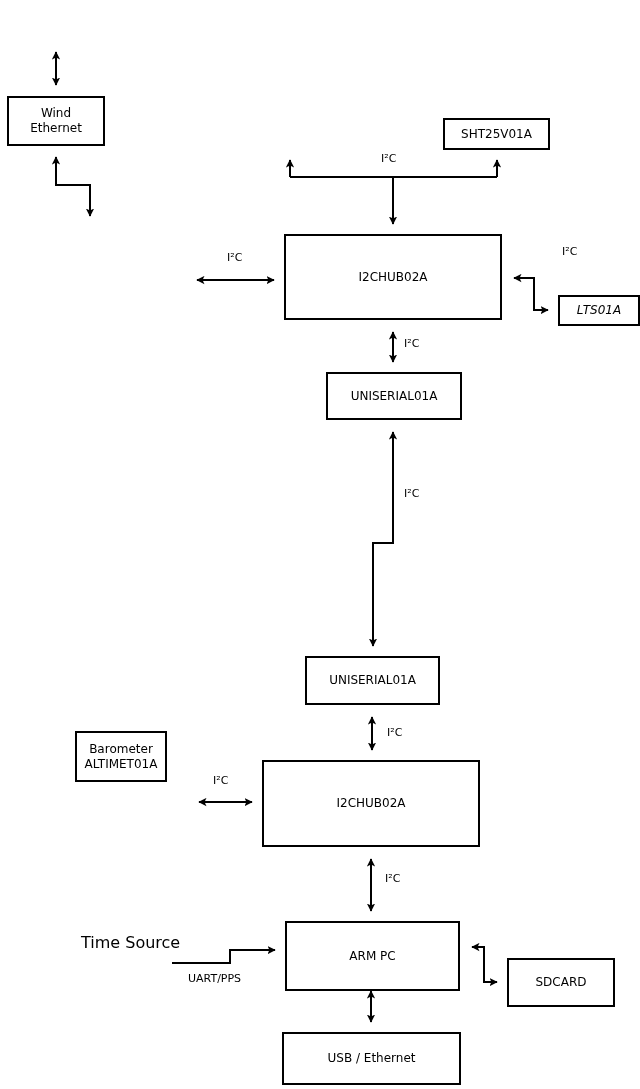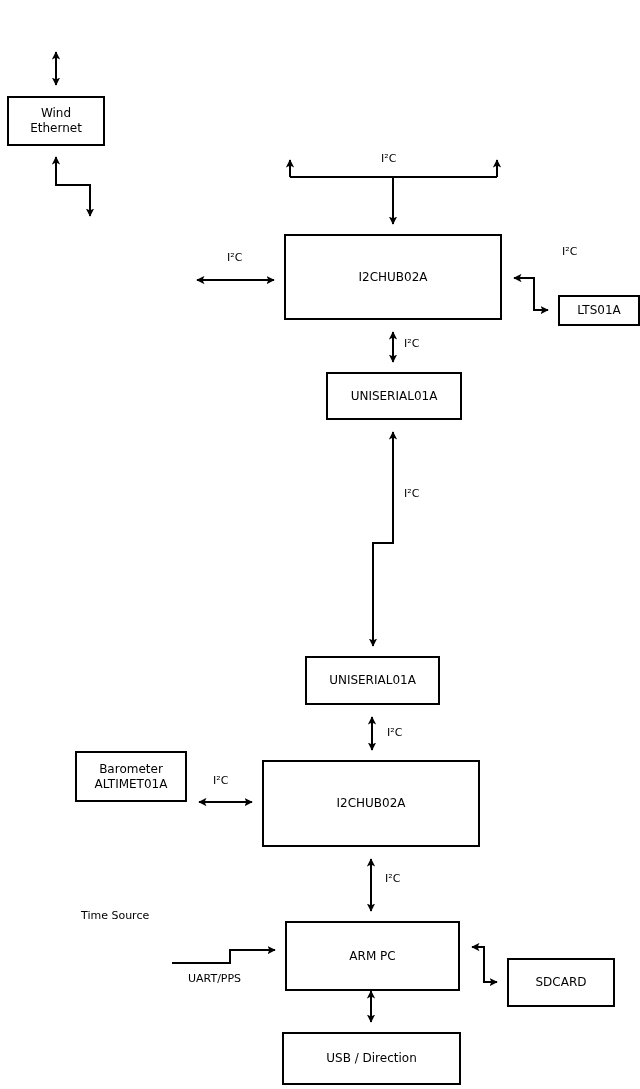--- a/index.html
+++ b/index.html
@@ -43,24 +43,25 @@
   .edge-label {
     position: absolute;
     font-size: 11px;
     color: #000000;
     white-space: nowrap;
     z-index: 3;
     background: transparent;
   }
   .free-label {
     position: absolute;
-    font-size: 11px;
+    font-size: 16px;
     color: #000000;
     white-space: nowrap;
     z-index: 3;
+    margin-top: 24px;
   }
 </style>
 </head>
 <body>
 
 <div id="diagram-root">
 
   <svg id="wires" viewBox="0 0 640 1089" width="640" height="1089" xmlns="http://www.w3.org/2000/svg">
     <defs>
       <marker id="arrow" viewBox="0 0 12 12" refX="10" refY="6" markerWidth="9" markerHeight="9" orient="auto-start-reverse" markerUnits="userSpaceOnUse">
@@ -102,57 +103,60 @@
   </svg>
 
 
   <div class="node" style="left:7px; top:96px; width:98px; height:50px;">
     <span>Wind</span>
     <span class="line2">Ethernet</span>
   </div>
 
 
 
+  <div class="node" style="left:443px; top:118px; width:107px; height:32px;">
+    <span>SHT25V01A</span>
+  </div>
 
   <div class="node" style="left:284px; top:234px; width:218px; height:86px;">
     <span>I2CHUB02A</span>
   </div>
 
-  <div class="node" style="left:558px; top:295px; width:82px; height:31px;">
+  <div class="node" style="left:558px; top:295px; width:82px; height:31px;font-style:italic;">
     <span>LTS01A</span>
   </div>
 
   <div class="node" style="left:326px; top:372px; width:136px; height:48px;">
     <span>UNISERIAL01A</span>
   </div>
 
   <div class="node" style="left:305px; top:656px; width:135px; height:49px;">
     <span>UNISERIAL01A</span>
   </div>
 
-  <div class="node" style="left:75px; top:751px; width:112px; height:51px;">
+  <div class="node" style="left:75px; top:731px; width:92px; height:51px;">
     <span>Barometer</span>
     <span class="line2">ALTIMET01A</span>
   </div>
 
   <div class="node" style="left:262px; top:760px; width:218px; height:87px;">
     <span>I2CHUB02A</span>
   </div>
 
 
   <div class="node" style="left:285px; top:921px; width:175px; height:70px;">
     <span>ARM PC</span>
   </div>
 
   <div class="node" style="left:507px; top:958px; width:108px; height:49px;">
     <span>SDCARD</span>
   </div>
 
   <div class="node" style="left:282px; top:1032px; width:179px; height:53px;">
-    <span>USB / Direction</span>
+    <span>USB / Ethernet</span>
   </div>
 
   <div class="edge-label" style="left:381px; top:152px;">I²C</div>
 
   <div class="edge-label" style="left:227px; top:251px;">I²C</div>
 
   <div class="edge-label" style="left:562px; top:245px;">I²C</div>
 
   <div class="edge-label" style="left:404px; top:337px;">I²C</div>
 

